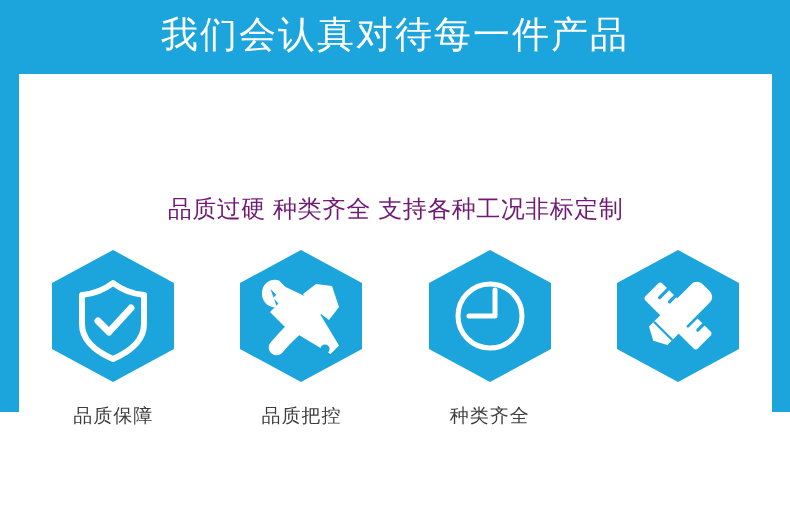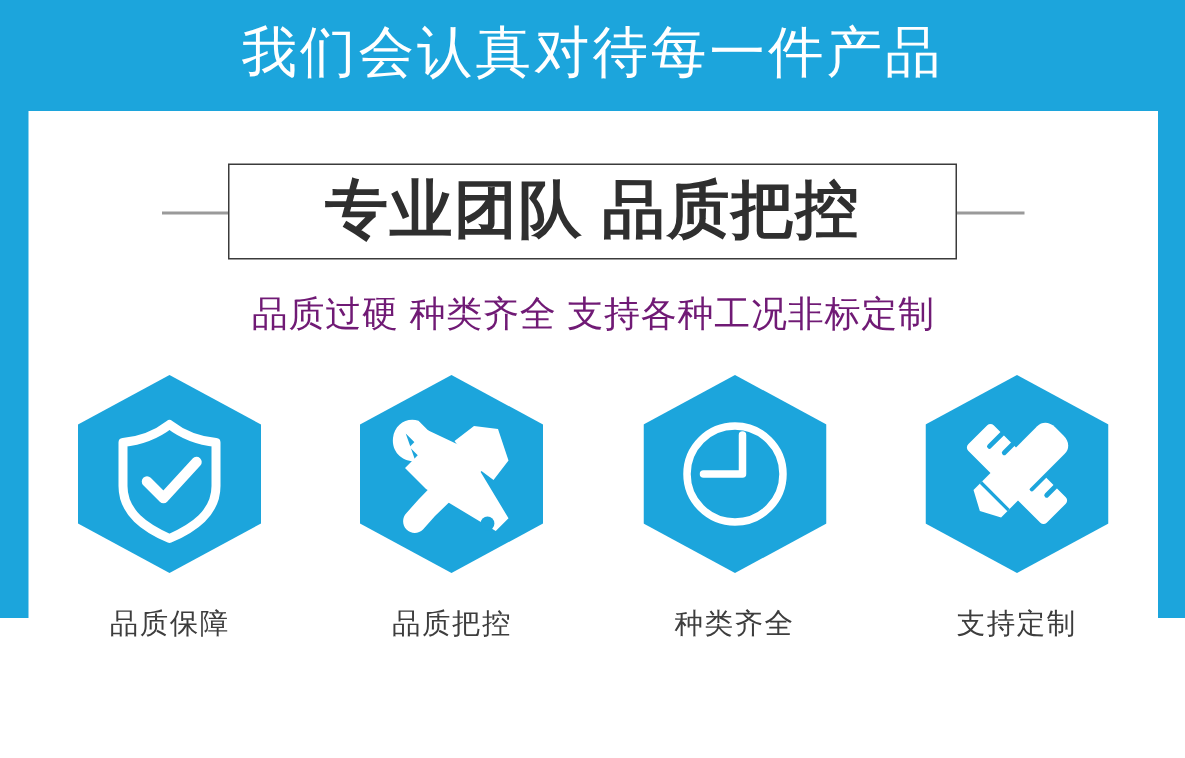--- a/index.html
+++ b/index.html
@@ -138,25 +138,20 @@
 </style>
 </head>
 <body>
 
 <div id="banner">
 
   <div id="header-title">我们会认真对待每一件产品</div>
 
   <div id="inner-panel"></div>
 
-  <div id="headline-block">
-    <div id="headline-rule"></div>
-    <div id="headline-box"></div>
-    <div id="headline-text">专业团队 品质把控</div>
-  </div>
 
   <div id="subtitle">品质过硬 种类齐全 支持各种工况非标定制</div>
 
   <div id="features">
 
     <div class="feature">
       <div class="hexwrap">
         <svg viewBox="0 0 122 132" xmlns="http://www.w3.org/2000/svg">
           <polygon points="61,0 122,33 122,99 61,132 0,99 0,33" fill="#1ca5dc"></polygon>
           <g>
@@ -217,17 +212,16 @@
             </g>
 
             <g transform="rotate(-45 61 66)">
               <path d="M26 66 L33 53 L93 53 C98 53 101 57 101 62 L101 70 C101 75 98 79 93 79 L33 79 Z" fill="#ffffff"></path>
               <path d="M26 66 L33 61 L33 71 Z" fill="#ffffff"></path>
               <line x1="40" y1="53" x2="40" y2="79" stroke="#1ca5dc" stroke-width="2.2"></line>
             </g>
           </g>
         </svg>
       </div>
-      <div class="feature-label">支持定制</div>
     </div>
 
   </div>
 </div>
 
 </body></html>

